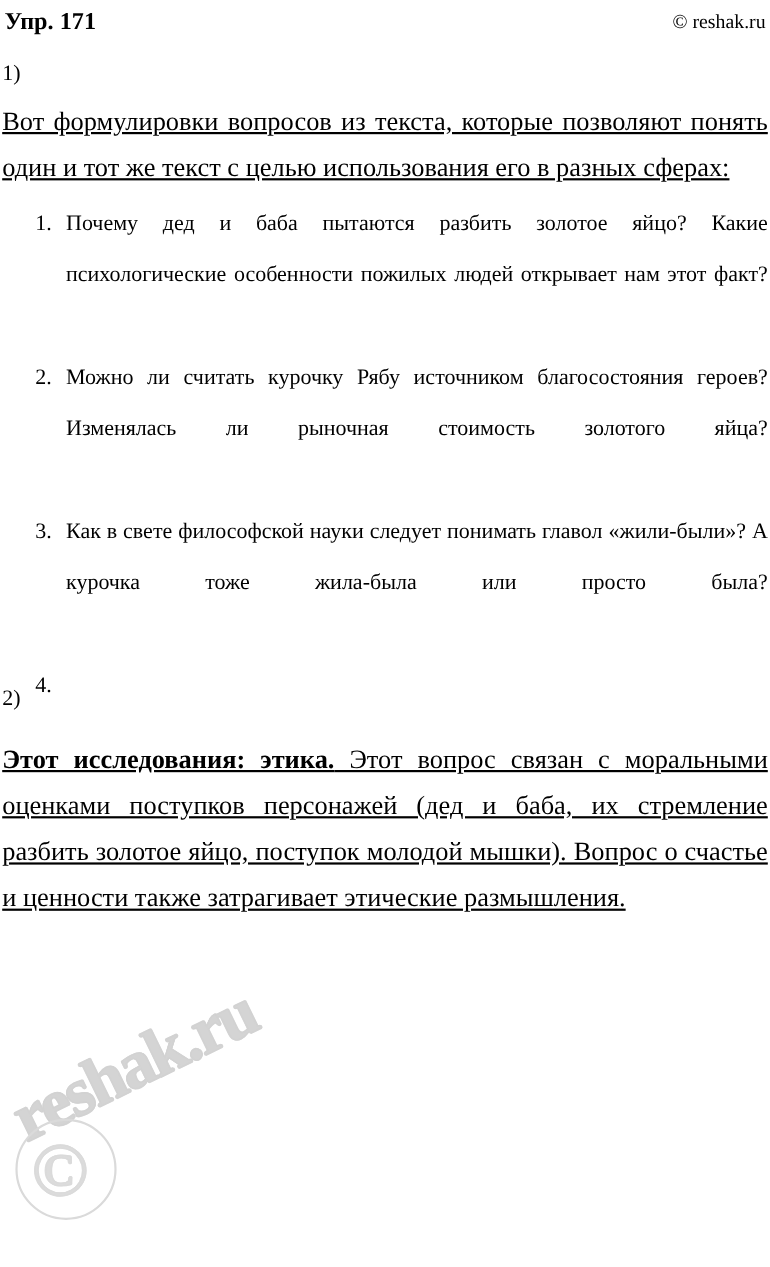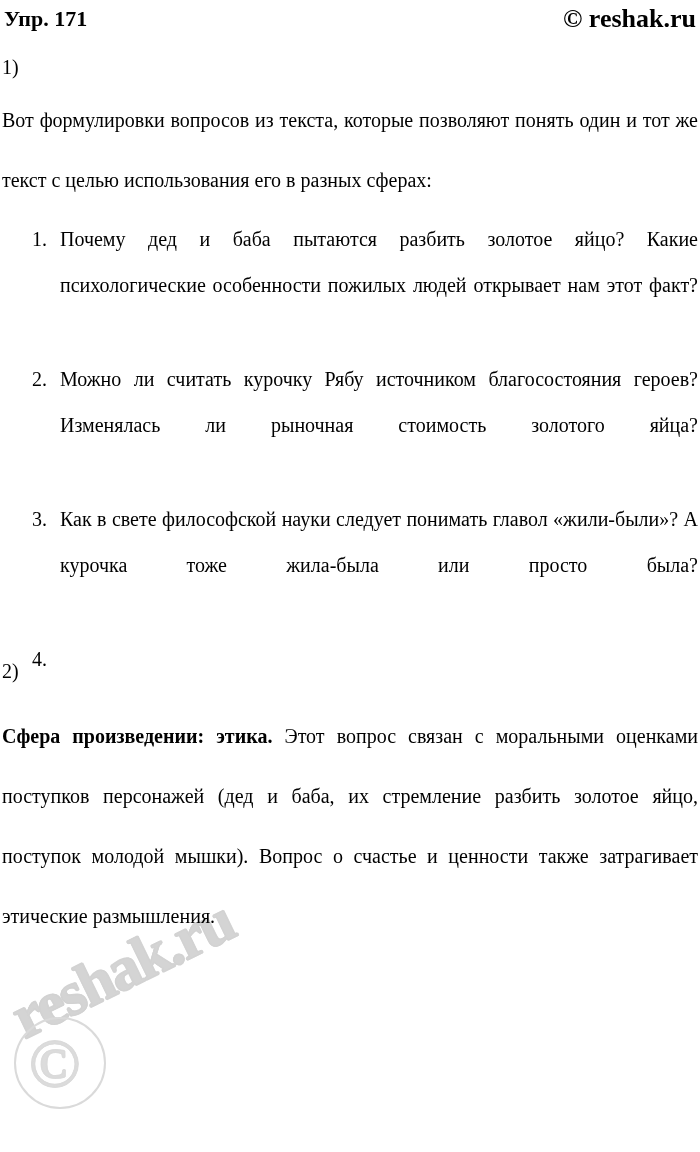--- a/index.html
+++ b/index.html
@@ -88,39 +88,40 @@
     padding: 2px 2px 0 2px;
     height: 30px;
   }
   .header .title {
     font-size: 22px;
     font-weight: 700;
     letter-spacing: 0px;
     line-height: 26px;
   }
   .header .copyright {
-    font-size: 26px;
+    font-size: 18px;
     line-height: 26px;
-    font-weight: 700;
+    font-weight: 400;
   }
 
   .section-label {
     font-size: 20px;
     line-height: 46px;
     margin: 0;
     padding-left: 0;
   }
 
   p.body-text {
-    font-size: 20px;
-    line-height: 60px;
+    font-size: 24px;
+    line-height: 42px;
     margin: 0;
     text-align: justify;
     text-justify: inter-word;
     padding: 0 0 0 0;
+    text-decoration: underline;
   }
 
   ol.qlist {
     list-style: none;
     margin: 0;
     padding: 0;
   }
   ol.qlist > li {
     position: relative;
     font-size: 20px;
@@ -197,15 +198,15 @@
 
   <div class="spacer-xs"></div>
 
   <div class="section-label">2)</div>
 
   <div class="spacer-xs"></div>
 
 
   <div class="spacer-xs"></div>
 
-  <p class="body-text"><span class="bold-lead">Сфера произведении: этика.</span><span> Этот вопрос связан с моральными оценками поступков персонажей (дед и баба, их стремление разбить золотое яйцо, поступок молодой мышки). Вопрос о счастье и ценности также затрагивает этические размышления.</span></p>
+  <p class="body-text"><span class="bold-lead">Этот исследования: этика.</span><span> Этот вопрос связан с моральными оценками поступков персонажей (дед и баба, их стремление разбить золотое яйцо, поступок молодой мышки). Вопрос о счастье и ценности также затрагивает этические размышления.</span></p>
 
 </div>
 
 </body></html>

